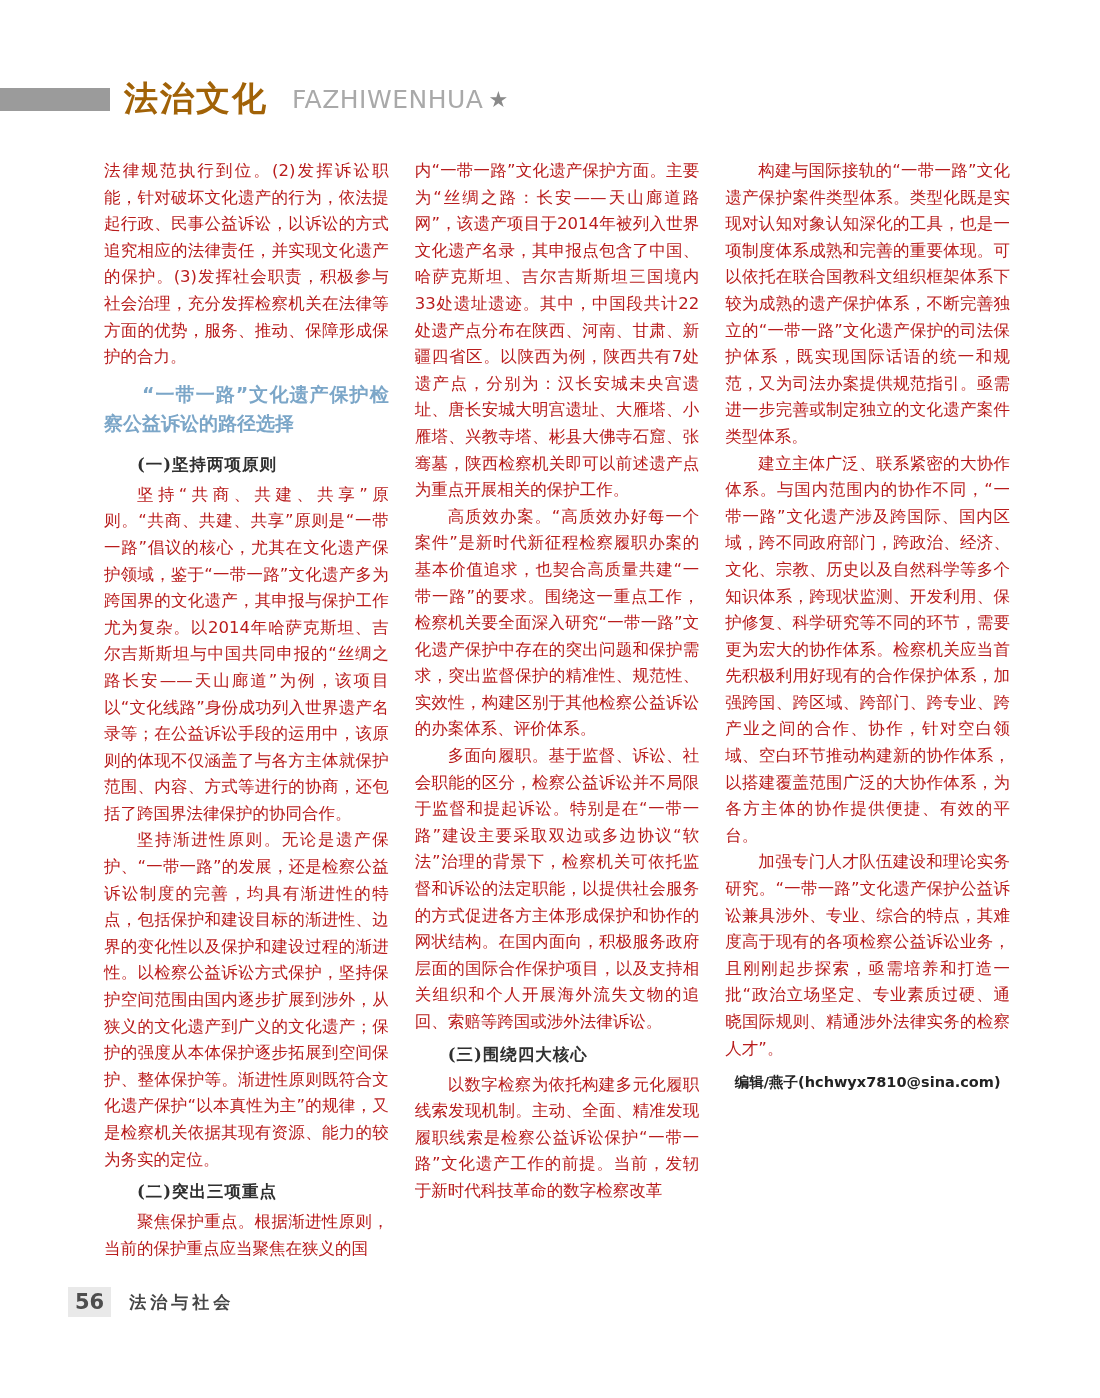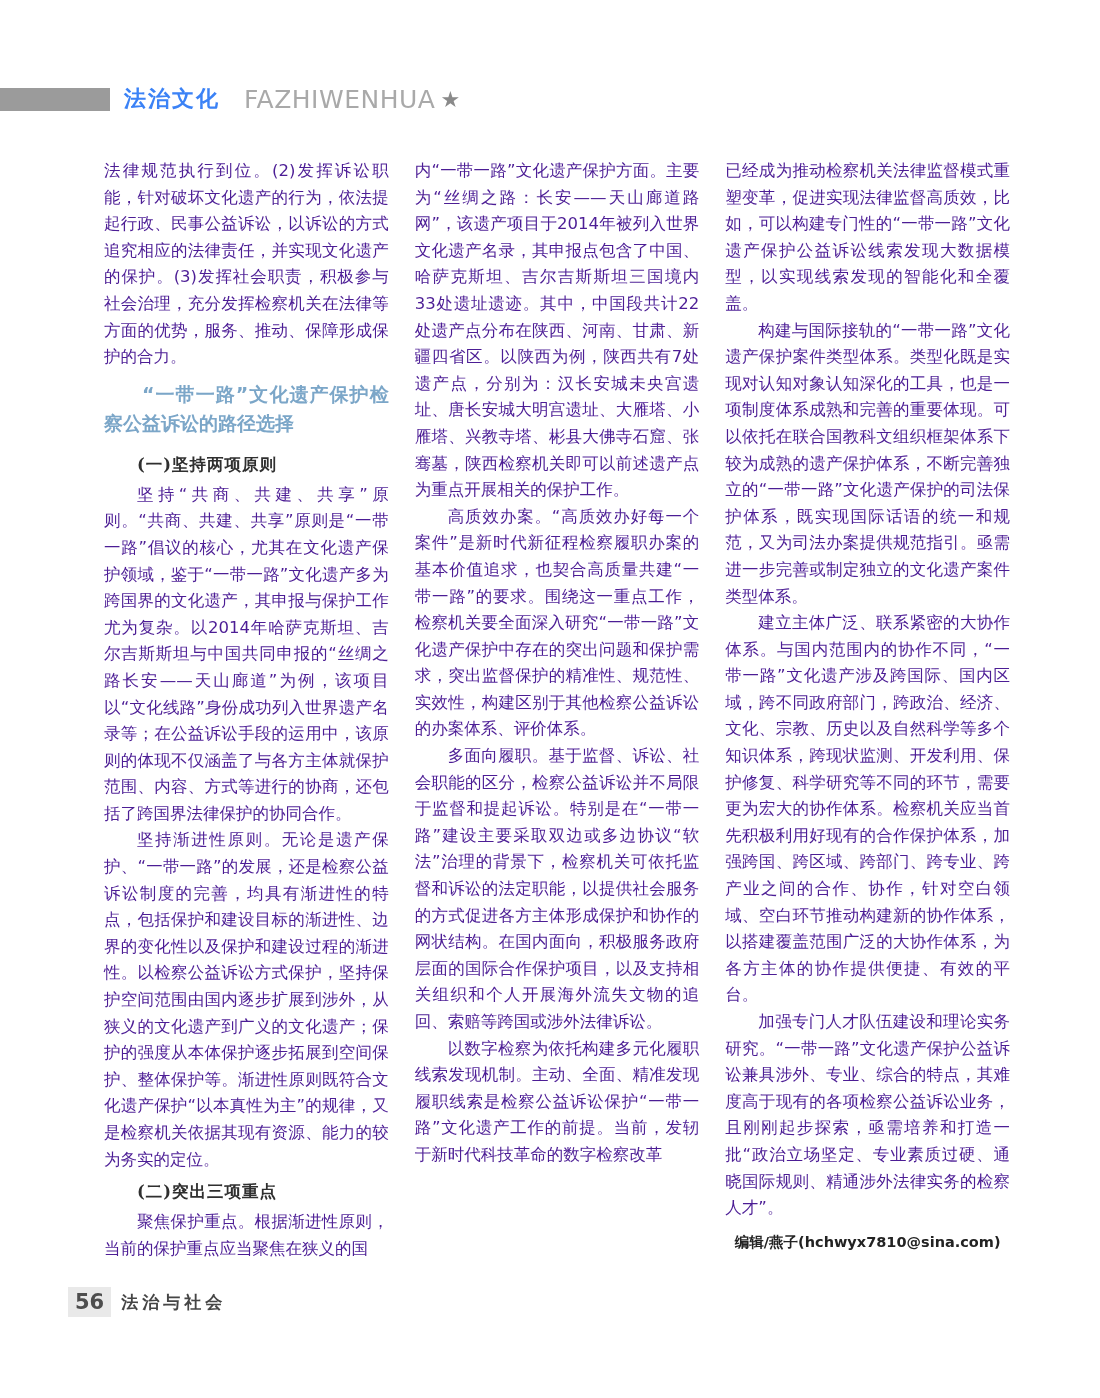--- a/index.html
+++ b/index.html
@@ -23,23 +23,23 @@
     align-items: center;
     height: 26px;
   }
   .header-bar {
     width: 110px;
     height: 23px;
     background: #9b9b9b;
     margin-right: 14px;
   }
   .h-cn {
-    font-size: 22px;
+    font-size: 34px;
     font-weight: bold;
-    color: #3b82f6;
+    color: #a16207;
     letter-spacing: 2px;
   }
   .h-en {
     font-size: 25px;
     color: #a9a9a9;
     margin-left: 24px;
     letter-spacing: 0.5px;
   }
   .h-star {
     font-size: 22px;
@@ -58,21 +58,21 @@
     flex: 1 1 0;
     min-width: 0;
   }
   .para {
     margin: 0;
     font-size: 16.5px;
     line-height: 26.6px;
     text-align: justify;
     text-justify: inter-ideograph;
     text-indent: 2em;
-    color: #4c1d95;
+    color: #b91c1c;
   }
   .para.no-indent {
     text-indent: 0;
   }
   .heading-blue {
     margin: 9px 0 13px 0;
     font-size: 19px;
     line-height: 29px;
     font-weight: 600;
     color: #7ba6c8;
@@ -108,21 +108,21 @@
   .page-num {
     display: inline-block;
     background: #e9e9e9;
     color: #4d4d4d;
     font-size: 21px;
     font-weight: 600;
     padding: 3px 7px;
     line-height: 24px;
   }
   .journal {
-    margin-left: 10px;
+    margin-left: 18px;
     font-size: 17px;
     font-weight: bold;
     color: #454545;
     letter-spacing: 4px;
   }
 </style>
 </head>
 <body>
 
 <header class="page-header">
@@ -140,25 +140,25 @@
     <p class="para">坚持“共商、共建、共享”原则。“共商、共建、共享”原则是“一带一路”倡议的核心，尤其在文化遗产保护领域，鉴于“一带一路”文化遗产多为跨国界的文化遗产，其申报与保护工作尤为复杂。以2014年哈萨克斯坦、吉尔吉斯斯坦与中国共同申报的“丝绸之路长安——天山廊道”为例，该项目以“文化线路”身份成功列入世界遗产名录等；在公益诉讼手段的运用中，该原则的体现不仅涵盖了与各方主体就保护范围、内容、方式等进行的协商，还包括了跨国界法律保护的协同合作。</p>
     <p class="para">坚持渐进性原则。无论是遗产保护、“一带一路”的发展，还是检察公益诉讼制度的完善，均具有渐进性的特点，包括保护和建设目标的渐进性、边界的变化性以及保护和建设过程的渐进性。以检察公益诉讼方式保护，坚持保护空间范围由国内逐步扩展到涉外，从狭义的文化遗产到广义的文化遗产；保护的强度从本体保护逐步拓展到空间保护、整体保护等。渐进性原则既符合文化遗产保护“以本真性为主”的规律，又是检察机关依据其现有资源、能力的较为务实的定位。</p>
     <h3 class="subheading">(二)突出三项重点</h3>
     <p class="para">聚焦保护重点。根据渐进性原则，当前的保护重点应当聚焦在狭义的国</p>
   </section>
 
   <section class="col">
     <p class="para no-indent">内“一带一路”文化遗产保护方面。主要为“丝绸之路：长安——天山廊道路网”，该遗产项目于2014年被列入世界文化遗产名录，其申报点包含了中国、哈萨克斯坦、吉尔吉斯斯坦三国境内33处遗址遗迹。其中，中国段共计22处遗产点分布在陕西、河南、甘肃、新疆四省区。以陕西为例，陕西共有7处遗产点，分别为：汉长安城未央宫遗址、唐长安城大明宫遗址、大雁塔、小雁塔、兴教寺塔、彬县大佛寺石窟、张骞墓，陕西检察机关即可以前述遗产点为重点开展相关的保护工作。</p>
     <p class="para">高质效办案。“高质效办好每一个案件”是新时代新征程检察履职办案的基本价值追求，也契合高质量共建“一带一路”的要求。围绕这一重点工作，检察机关要全面深入研究“一带一路”文化遗产保护中存在的突出问题和保护需求，突出监督保护的精准性、规范性、实效性，构建区别于其他检察公益诉讼的办案体系、评价体系。</p>
     <p class="para">多面向履职。基于监督、诉讼、社会职能的区分，检察公益诉讼并不局限于监督和提起诉讼。特别是在“一带一路”建设主要采取双边或多边协议“软法”治理的背景下，检察机关可依托监督和诉讼的法定职能，以提供社会服务的方式促进各方主体形成保护和协作的网状结构。在国内面向，积极服务政府层面的国际合作保护项目，以及支持相关组织和个人开展海外流失文物的追回、索赔等跨国或涉外法律诉讼。</p>
+    <h3 class="subheading">(三)围绕四大核心</h3>
     <p class="para">以数字检察为依托构建多元化履职线索发现机制。主动、全面、精准发现履职线索是检察公益诉讼保护“一带一路”文化遗产工作的前提。当前，发轫于新时代科技革命的数字检察改革</p>
   </section>
 
   <section class="col">
-    <p class="para no-indent">已经成为推动检察机关法律监督模式重塑变革，促进实现法律监督高质效，比如，可以构建专门性的“一带一路”文化遗产保护公益诉讼线索发现大数据模型，以实现线索发现的智能化和全覆盖。</p>
     <p class="para">构建与国际接轨的“一带一路”文化遗产保护案件类型体系。类型化既是实现对认知对象认知深化的工具，也是一项制度体系成熟和完善的重要体现。可以依托在联合国教科文组织框架体系下较为成熟的遗产保护体系，不断完善独立的“一带一路”文化遗产保护的司法保护体系，既实现国际话语的统一和规范，又为司法办案提供规范指引。亟需进一步完善或制定独立的文化遗产案件类型体系。</p>
     <p class="para">建立主体广泛、联系紧密的大协作体系。与国内范围内的协作不同，“一带一路”文化遗产涉及跨国际、国内区域，跨不同政府部门，跨政治、经济、文化、宗教、历史以及自然科学等多个知识体系，跨现状监测、开发利用、保护修复、科学研究等不同的环节，需要更为宏大的协作体系。检察机关应当首先积极利用好现有的合作保护体系，加强跨国、跨区域、跨部门、跨专业、跨产业之间的合作、协作，针对空白领域、空白环节推动构建新的协作体系，以搭建覆盖范围广泛的大协作体系，为各方主体的协作提供便捷、有效的平台。</p>
     <p class="para">加强专门人才队伍建设和理论实务研究。“一带一路”文化遗产保护公益诉讼兼具涉外、专业、综合的特点，其难度高于现有的各项检察公益诉讼业务，且刚刚起步探索，亟需培养和打造一批“政治立场坚定、专业素质过硬、通晓国际规则、精通涉外法律实务的检察人才”。</p>
     <p class="editor-line">编辑/燕子(hchwyx7810@sina.com)</p>
   </section>
 </main>
 
 <footer class="page-footer">
   <span class="page-num">56</span>
   <span class="journal">法治与社会</span>

